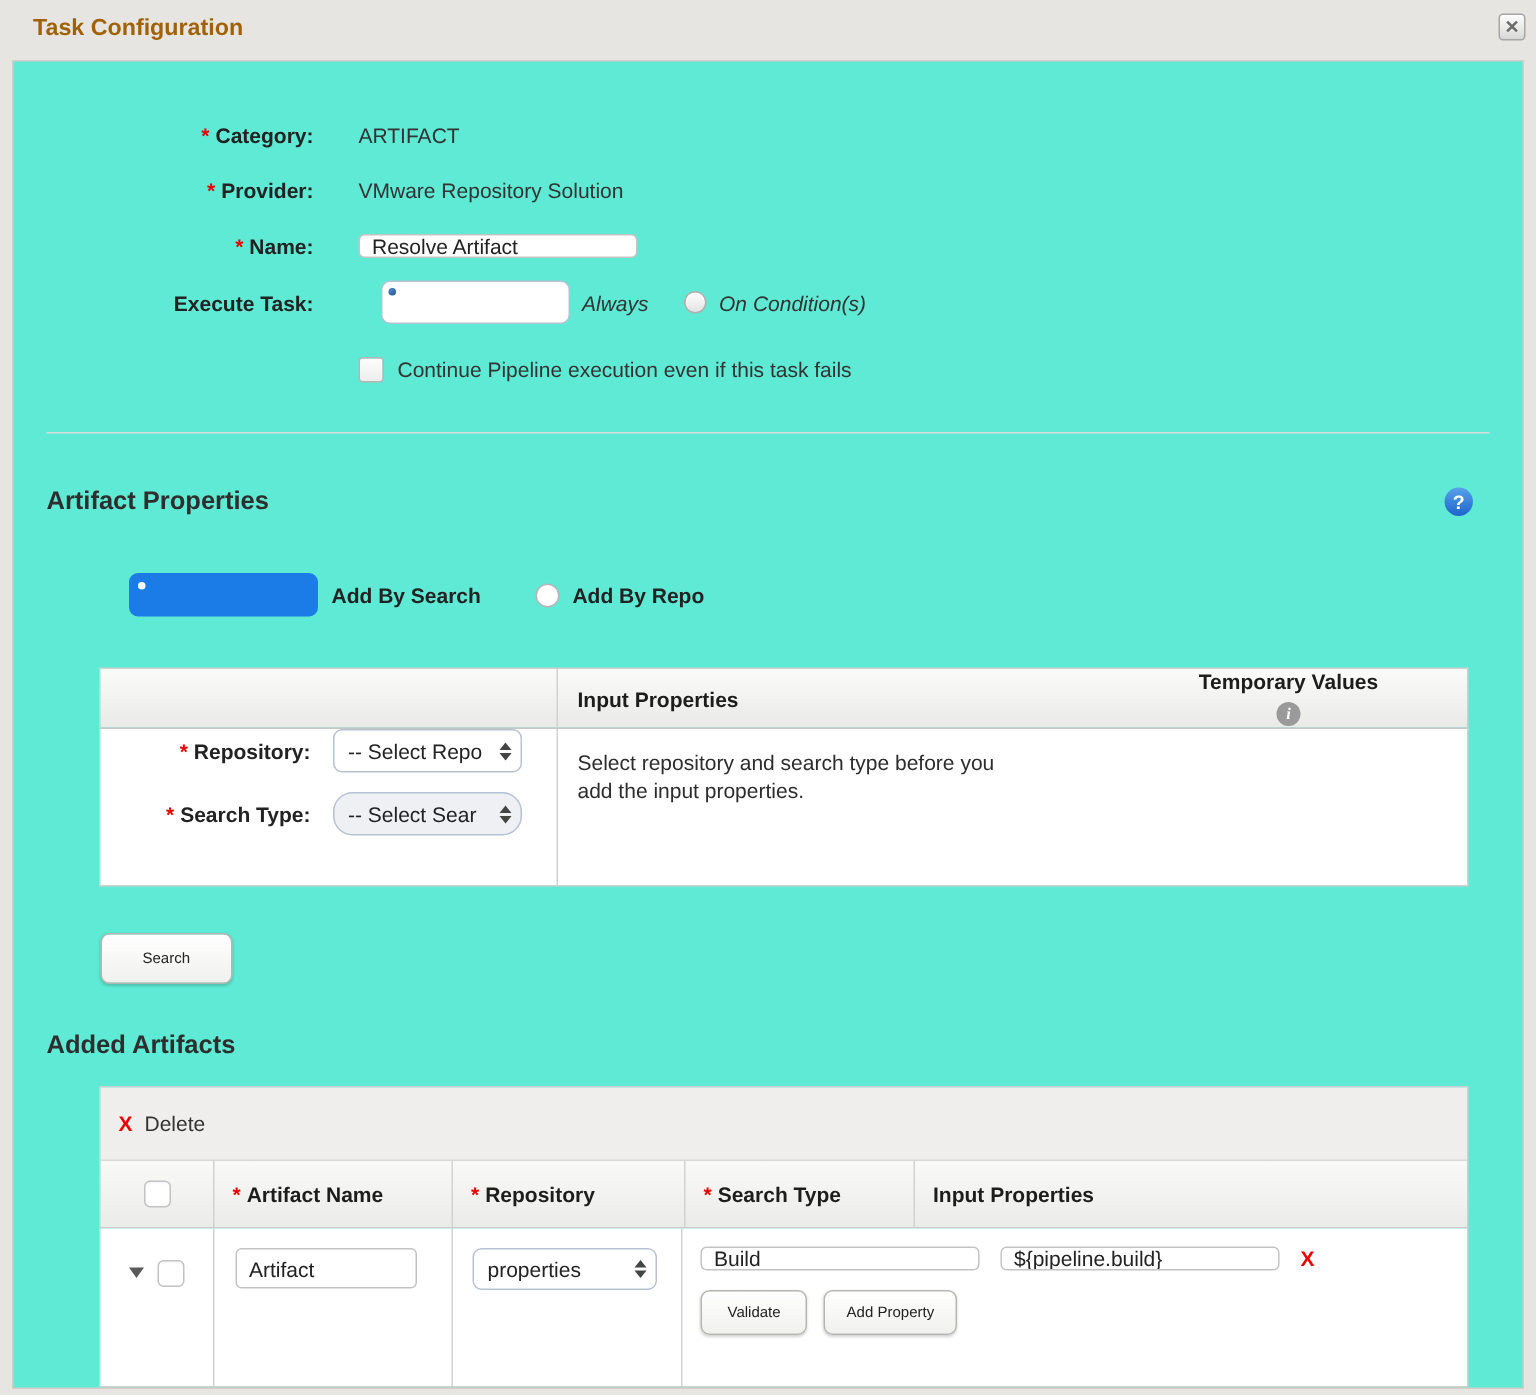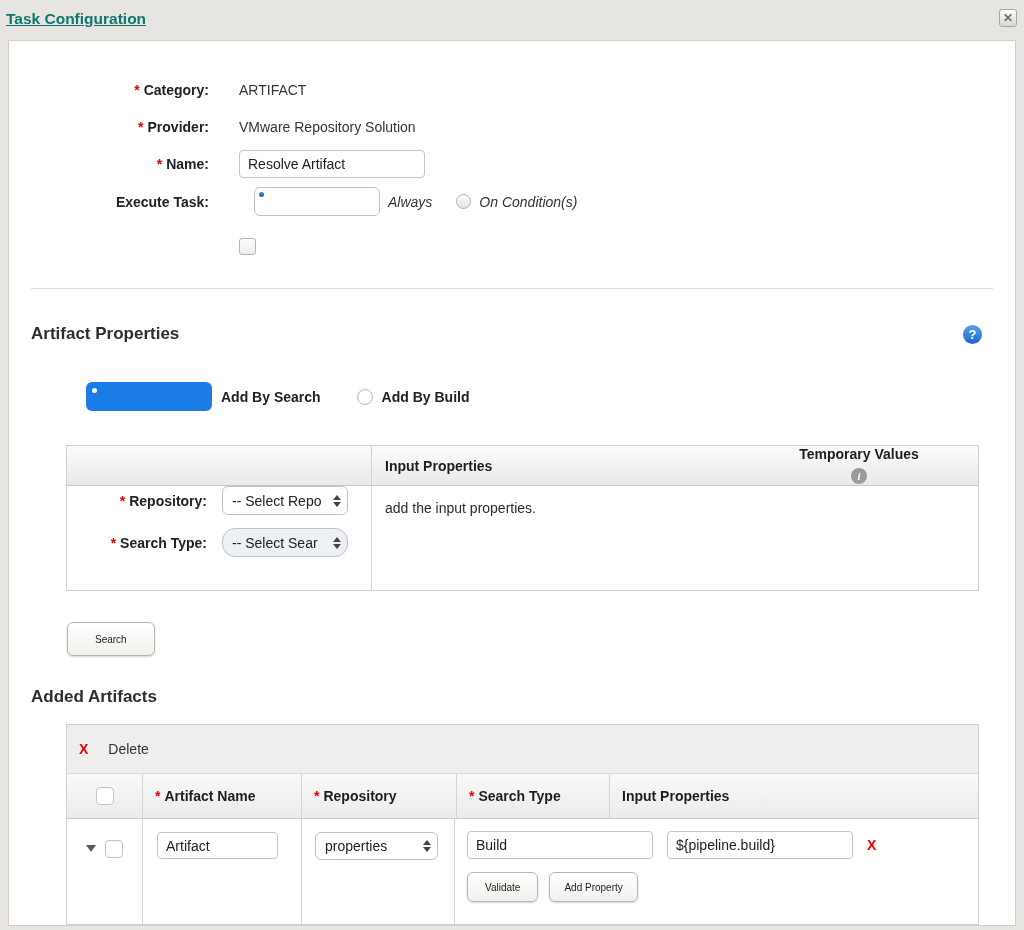--- a/index.html
+++ b/index.html
@@ -6,49 +6,49 @@
   html,body { width:1024px; height:930px; overflow:hidden; }
   body {
     background:#e7e5e2;
     font-family:"Liberation Sans", sans-serif;
     font-size:14px; color:#333;
     position:relative;
   }
   
   .titlebar { height:40px; position:relative; }
   .titlebar .title {
-    position:absolute; left:6px; top:10px;
-    font-size:15.5px; font-weight:bold; color:#0f766e;text-decoration:underline;
+    position:absolute; left:22px; top:10px;
+    font-size:15.5px; font-weight:bold; color:#a16207;
   }
   .close-btn {
     position:absolute; right:7px; top:9px; width:18px; height:18px;
     border:1px solid #a6a6a6; border-radius:3px;
     background:linear-gradient(#fdfdfd,#d8d8d6);
     color:#6b6b6b; font-size:12px; font-weight:bold;
     display:flex; align-items:center; justify-content:center;
     cursor:pointer; line-height:1;
   }
   
   .dialog {
     position:absolute; left:8px; top:40px; width:1008px; height:886px;
-    background:#ffffff; border:1px solid #d8ccc6;
+    background:#5eead4; border:1px solid #d8ccc6;
   }
   
   .form { padding-top:37px; }
   .frow { display:flex; align-items:center; min-height:24px; }
   .frow.r1 { margin-bottom:13px; }
   .frow.r2 { margin-bottom:10px; }
   .frow.r3 { margin-bottom:8px;  min-height:30px; }
   .frow.r4 { margin-bottom:18px; }
   .flabel { width:200px; text-align:right; font-weight:bold; color:#222; flex:none; }
   .fvalue { margin-left:30px; display:flex; align-items:center; }
   .req { color:#e60000; font-weight:bold; margin-right:4px; }
   .static-val { color:#333; }
   input.text {
-    height:28px; width:186px;
+    height:16px; width:186px;
     border:1px solid #c3c3c3; border-radius:4px;
     padding:0 8px; font-size:14px; font-family:inherit; color:#222;
     outline:none; background:#fff;
   }
   
   .radio-mac {
     width:15px; height:15px; border-radius:50%;
     border:1px solid #b0b0b0;
     background:linear-gradient(#fefefe,#e3e3e3);
     box-shadow:inset 0 1px 1px rgba(255,255,255,.9);
@@ -137,21 +137,21 @@
   .search-btn { margin:31px 0 0 58px; height:34px; padding:0 27px; }
   
   .aa-head { margin:31px 0 0 22px; font-size:17px; font-weight:bold; color:#2e2e2e; }
   
   .tbl2 { margin:17px 0 0 57px; width:913px; border:1px solid #cfcfcf; }
   .tbl2-toolbar {
     height:49px; background:#efeeec; border-bottom:1px solid #d8d8d6;
     display:flex; align-items:center; padding-left:12px;
   }
   .del-x { color:#ee0000; font-weight:bold; font-size:14px; cursor:pointer; }
-  .del-label { margin-left:20px; color:#333; cursor:pointer; }
+  .del-label { margin-left:8px; color:#333; cursor:pointer; }
   .tbl2-head {
     height:45px; display:flex; align-items:stretch;
     background:linear-gradient(#f9f9f8,#ebebe9);
     border-bottom:1px solid #cccccc;
   }
   .hcell { display:flex; align-items:center; padding-left:12px; font-weight:bold; color:#1d1d1d; border-right:1px solid #d2d2d2; }
   .c-check { width:76px; justify-content:center; padding-left:0; flex:none; }
   .c-name  { width:159px; flex:none; }
   .c-repo  { width:155px; flex:none; }
   .c-stype { width:153px; flex:none; }
@@ -218,39 +218,40 @@
         <span class="radio-mac sel"></span>
         <span class="radio-label">Always</span>
         <span class="radio-mac"></span>
         <span class="radio-label">On Condition(s)</span>
       </div>
     </div>
     <div class="frow">
       <div class="flabel"></div>
       <div class="fvalue">
         <span class="checkbox"></span>
+        <span class="cb-label">Continue Pipeline execution even if this task fails</span>
       </div>
     </div>
   </div>
 
   <div class="divider"></div>
 
   
   <div class="sec-head">
     <span class="sec-title">Artifact Properties</span>
     <span class="help-icon">
         <span>?</span>
       </span>
   </div>
 
   <div class="mode-row">
     <span class="radio-blue sel"></span>
     <span class="mode-label">Add By Search</span>
     <span class="radio-blue"></span>
-    <span class="mode-label">Add By Build</span>
+    <span class="mode-label">Add By Repo</span>
   </div>
 
   
   <div class="tbl1">
     <div class="tbl1-head">
       <div class="t1c1"></div>
       <div class="t1c2">Input Properties</div>
       <div class="t1c3">
         <span>Temporary Values</span>
         <span class="info-icon">
@@ -275,20 +276,21 @@
           <div class="sel gray">
             <span class="sel-text">-- Select Sear</span>
             <span class="spin">
                 <span class="tri-up"></span>
                 <span class="tri-down"></span>
               </span>
           </div>
         </div>
       </div>
       <div class="b1c2">
+        <div>Select repository and search type before you</div>
         <div>add the input properties.</div>
       </div>
     </div>
   </div>
 
   <button class="btn search-btn">Search</button>
 
   
   <div class="aa-head">Added Artifacts</div>
 

